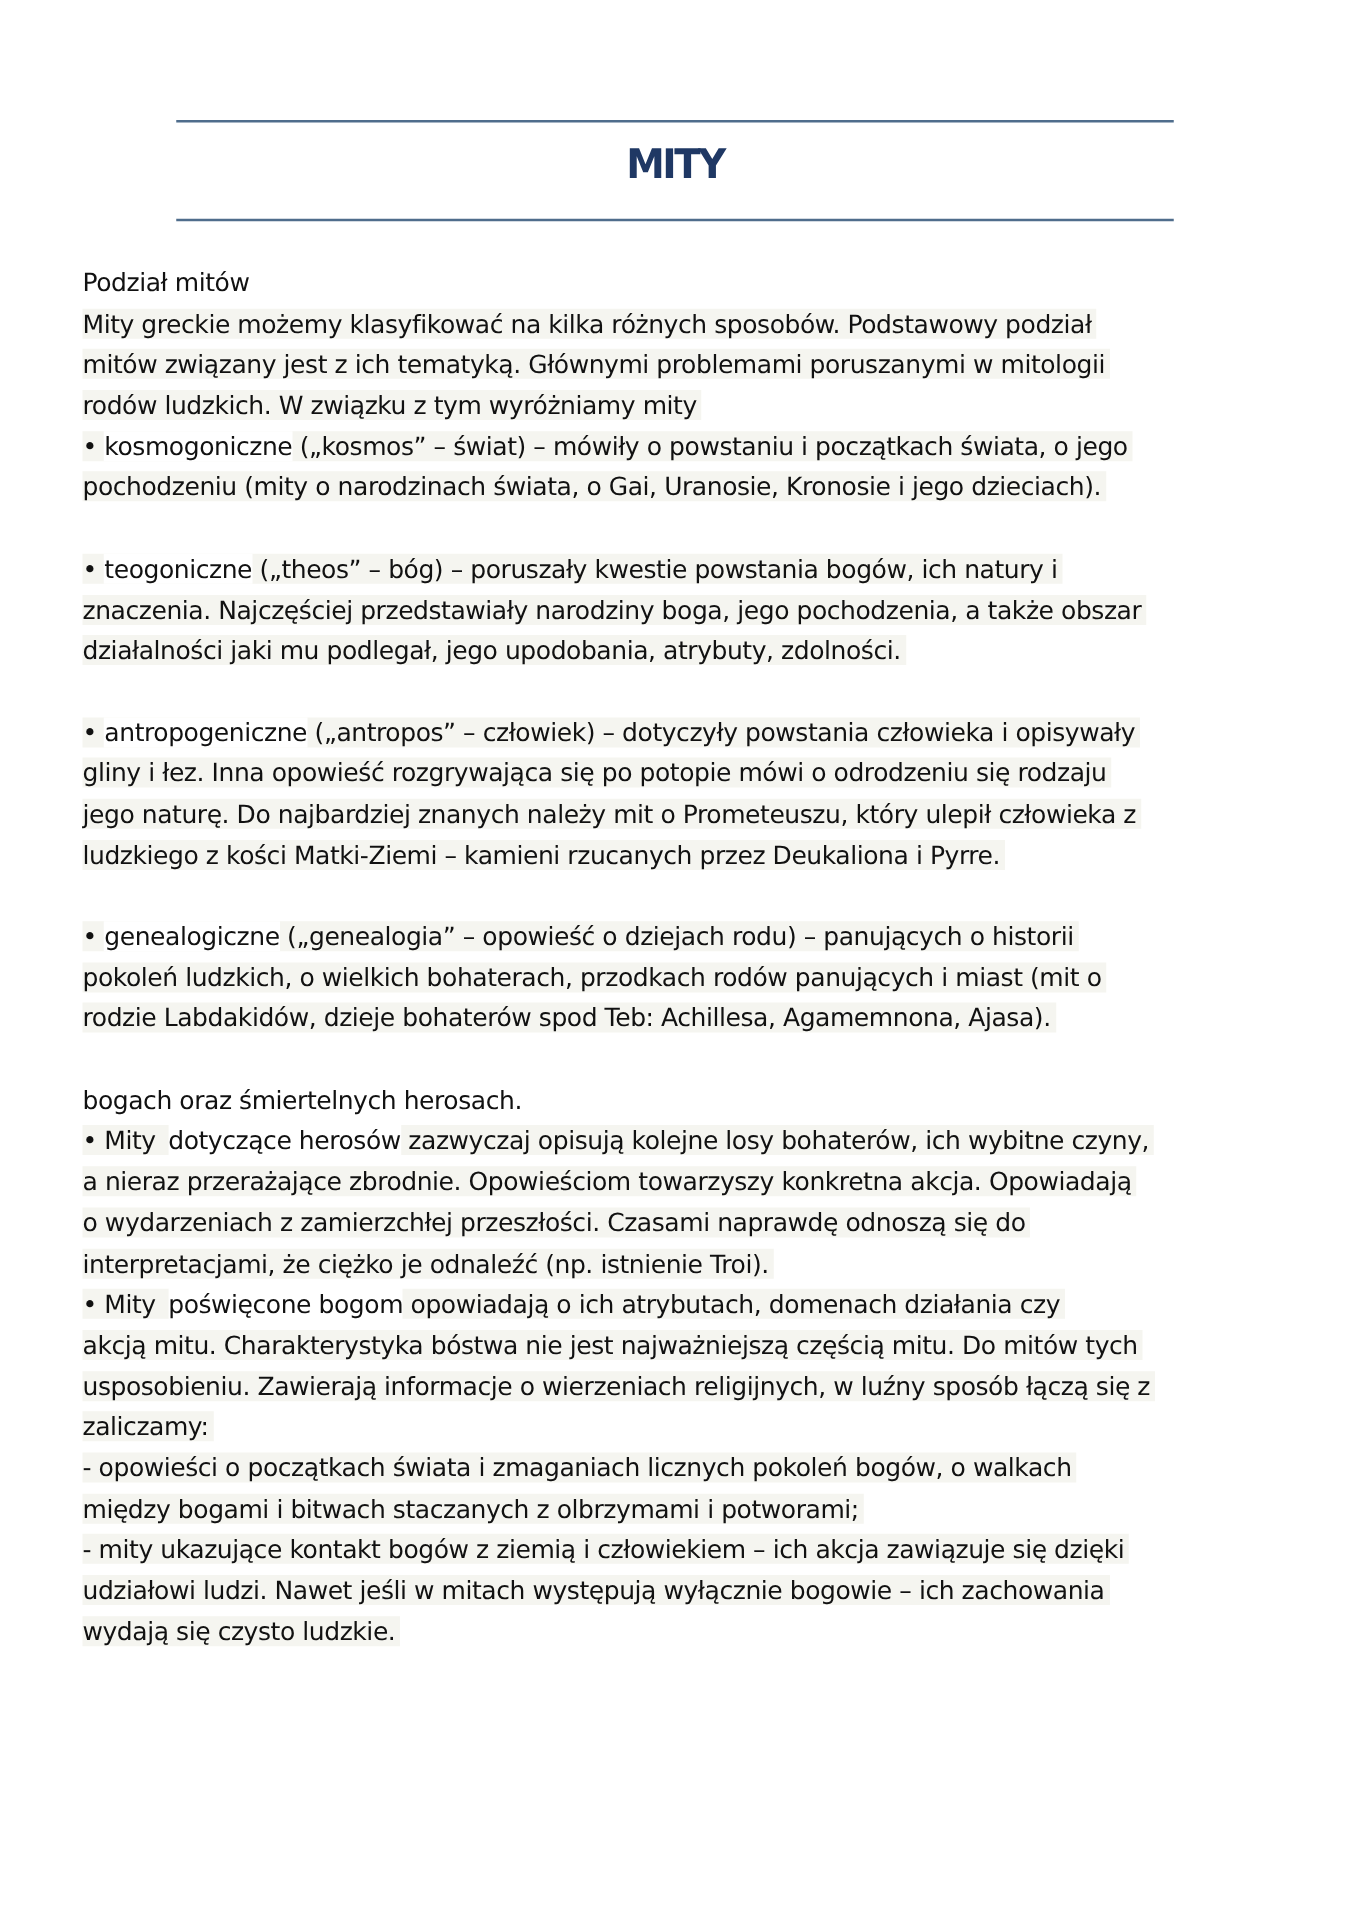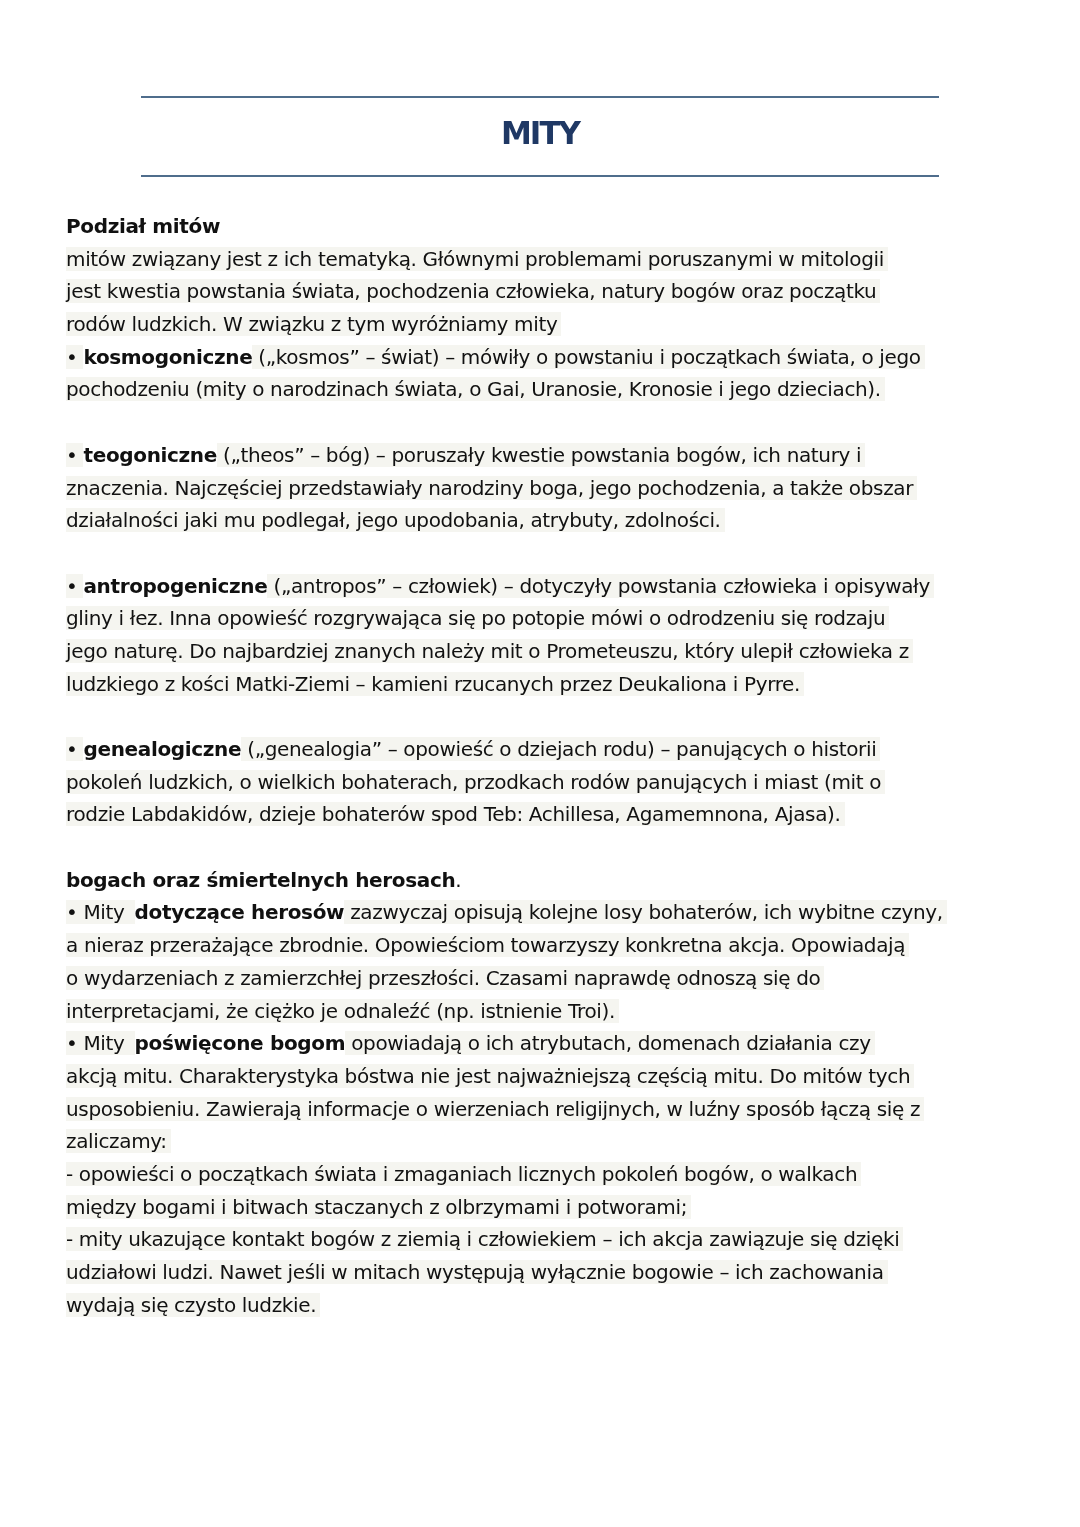--- a/index.html
+++ b/index.html
@@ -49,38 +49,38 @@
     .line {
       display: block;
       white-space: nowrap;
       height: 32.7px;
     }
     .hl {
       background: #f5f5f0;
       padding-right: 4px;
     }
     .line b {
-      font-weight: bold;
+      font-weight: normal;
       background: #ffffff;
     }
     .blank { height: 32.7px; }
   </style>
 </head>
 <body>
 
 <div>
   <div class="rule top"></div>
   <div class="title">MITY</div>
   <div class="rule bottom"></div>
 
   <div class="content">
     <span class="line"><b>Podział mitów</b></span>
 
+    <span class="line"><span class="hl">Mity greckie możemy klasyfikować na kilka różnych sposobów. Podstawowy podział</span></span>
     <span class="line"><span class="hl">mitów związany jest z ich tematyką. Głównymi problemami poruszanymi w mitologii</span></span>
-    <span class="line"><span class="hl">jest kwestia powstania świata, pochodzenia człowieka, natury bogów oraz początku</span></span>
     <span class="line"><span class="hl">rodów ludzkich. W związku z tym wyróżniamy mity</span></span>
 
     <span class="line"><span class="hl"><span>•</span> <b>kosmogoniczne</b><span> („kosmos” – świat) – mówiły o powstaniu i początkach świata, o jego</span></span></span>
     <span class="line"><span class="hl">pochodzeniu (mity o narodzinach świata, o Gai, Uranosie, Kronosie i jego dzieciach).</span></span>
     <div class="blank"></div>
 
     <span class="line"><span class="hl"><span>•</span> <b>teogoniczne</b><span> („theos” – bóg) – poruszały kwestie powstania bogów, ich natury i</span></span></span>
     <span class="line"><span class="hl">znaczenia. Najczęściej przedstawiały narodziny boga, jego pochodzenia, a także obszar</span></span>
     <span class="line"><span class="hl">działalności jaki mu podlegał, jego upodobania, atrybuty, zdolności.</span></span>
     <div class="blank"></div>

